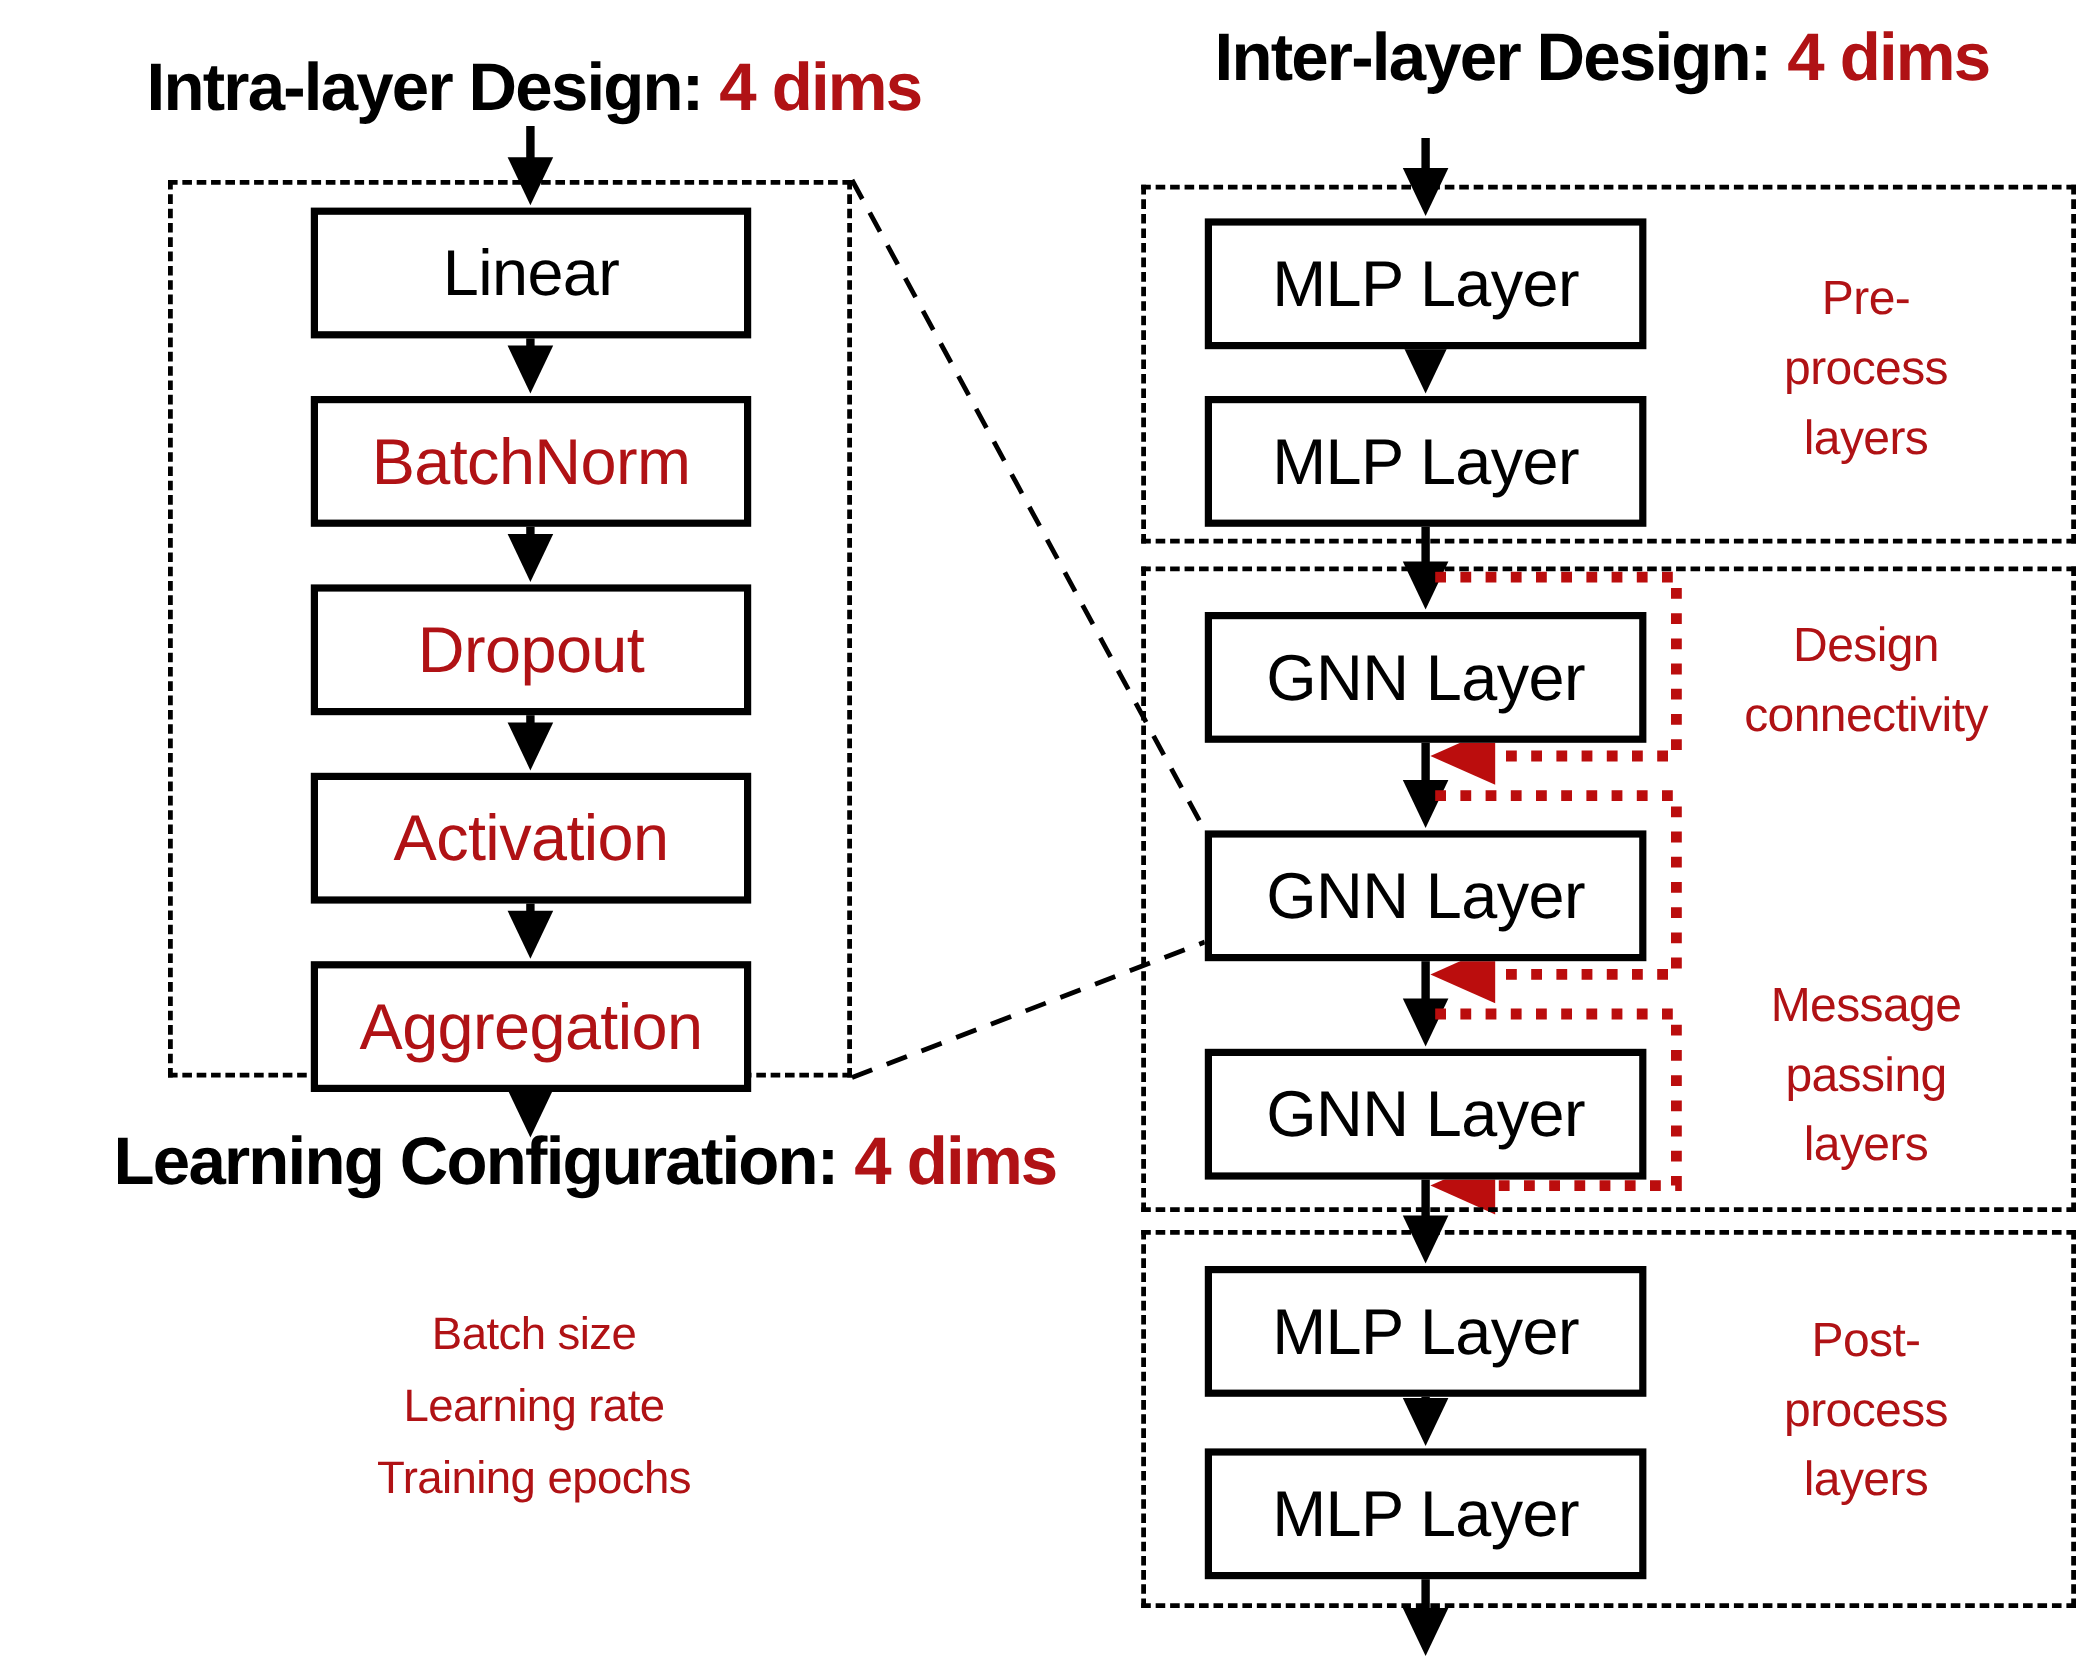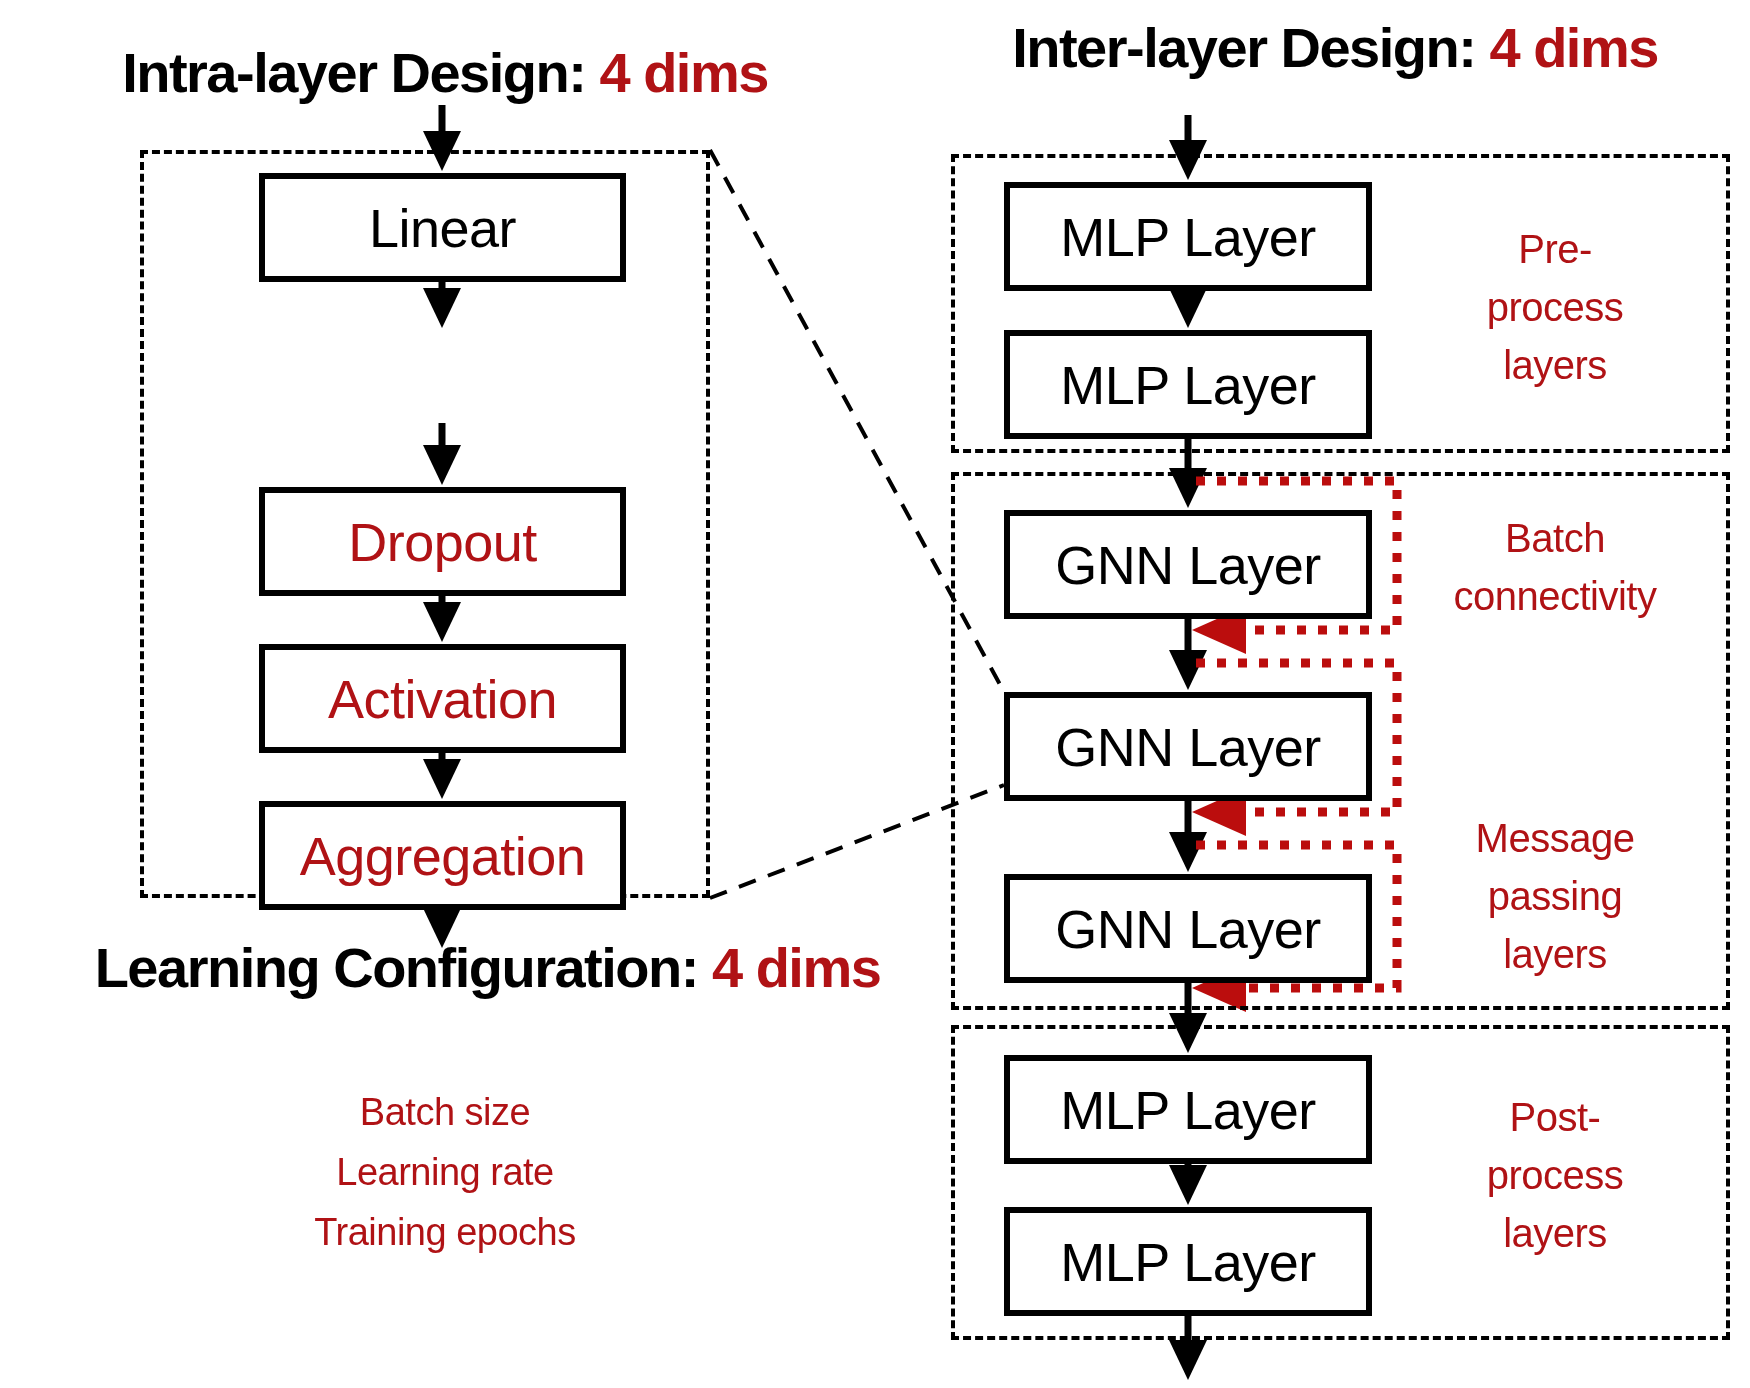--- a/index.html
+++ b/index.html
@@ -110,20 +110,23 @@
   </div>
   <div class="heading" style="left:30px;top:932px;width:915px;">
     <span>Learning Configuration: </span><span class="accent">4 dims</span>
   </div>
 
   <div class="dashed-box" style="left:140px;top:150px;width:570px;height:748px;"></div>
 
   <div class="node" style="left:259px;top:173px;">
       <span>Linear</span>
     </div>
+  <div class="node red" style="left:259px;top:330px;">
+      <span>BatchNorm</span>
+    </div>
   <div class="node red" style="left:259px;top:487px;">
       <span>Dropout</span>
     </div>
   <div class="node red" style="left:259px;top:644px;">
       <span>Activation</span>
     </div>
   <div class="node red" style="left:259px;top:801px;">
       <span>Aggregation</span>
     </div>
 
@@ -149,21 +152,21 @@
   <div class="node" style="left:1004px;top:1055px;width:368px;">
       <span>MLP Layer</span>
     </div>
   <div class="node" style="left:1004px;top:1207px;width:368px;">
       <span>MLP Layer</span>
     </div>
 
   <div class="side-label" style="top:220px;">Pre-
 process
 layers</div>
-  <div class="side-label" style="top:509px;">Batch
+  <div class="side-label" style="top:509px;">Design
 connectivity</div>
   <div class="side-label" style="top:809px;">Message
 passing
 layers</div>
   <div class="side-label" style="top:1088px;">Post-
 process
 layers</div>
 
   <div id="learning-list">
     <div class="item">Batch size</div>

